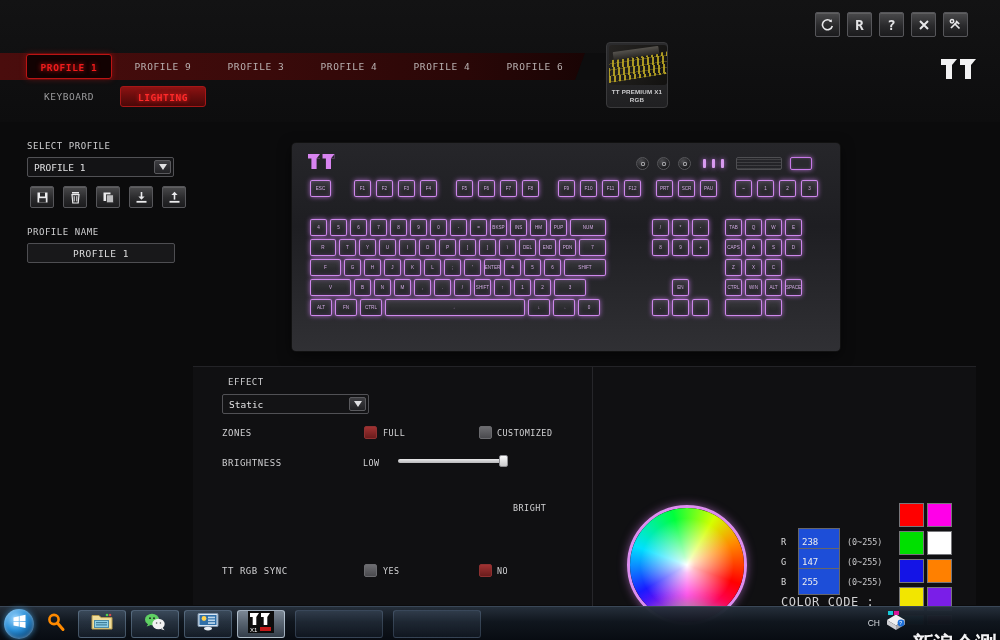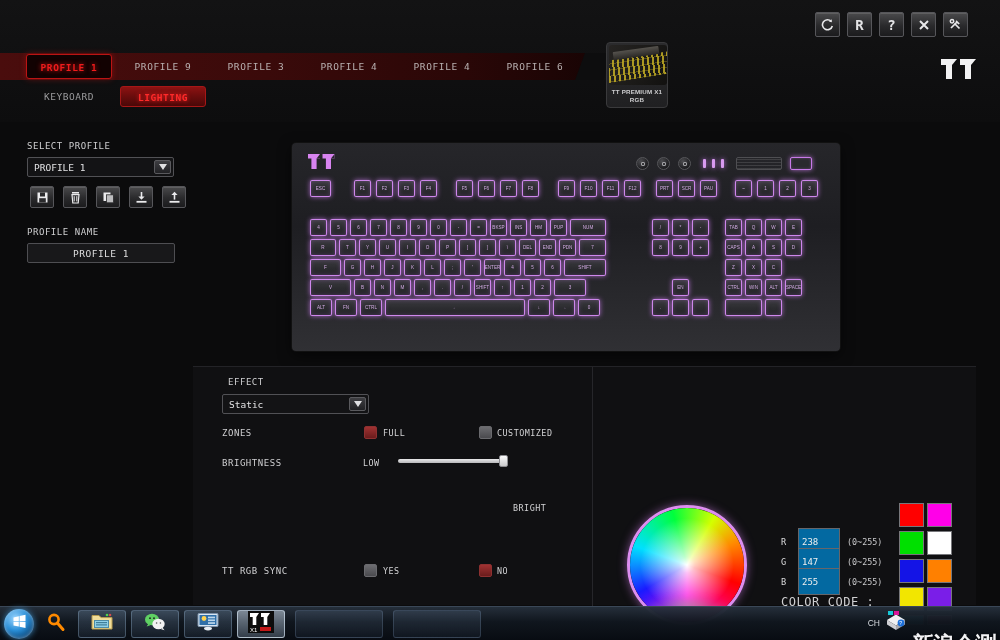--- a/index.html
+++ b/index.html
@@ -264,21 +264,21 @@
     border-radius:50%;
     background: radial-gradient(ellipse at 50% 0%, rgba(120,230,120,.55) 0%, rgba(150,120,200,.25) 55%, rgba(0,0,0,0) 80%);
     filter: blur(4px);
   }
 
   
   .rgbrow { position: absolute; display: flex; align-items: center; gap: 7px; }
   .rgbch { width: 10px; font-size: 8.6px; color: #dcdcde; }
   .rgbin {
     width: 42px; height: 27px;
-    background: #0369a1; border: 1px solid #66666a;
+    background: #1d4ed8; border: 1px solid #66666a;
     color: #efefef; font-size: 9px;
     font-family: "DejaVu Sans Mono", monospace;
     padding: 0 3px;
   }
   .rgbrng { font-size: 8.4px; color: #c8c8ca; }
 
   
   .swgrid {
     position: absolute; left: 899px; top: 503px;
     display: grid; grid-template-columns: 25px 25px; gap: 4px 3px;

